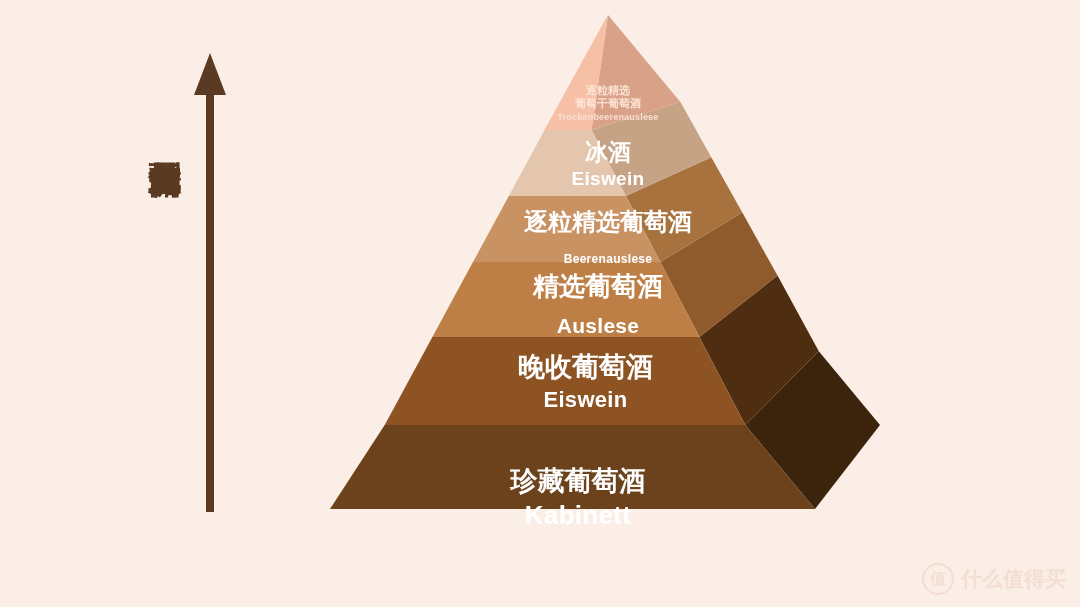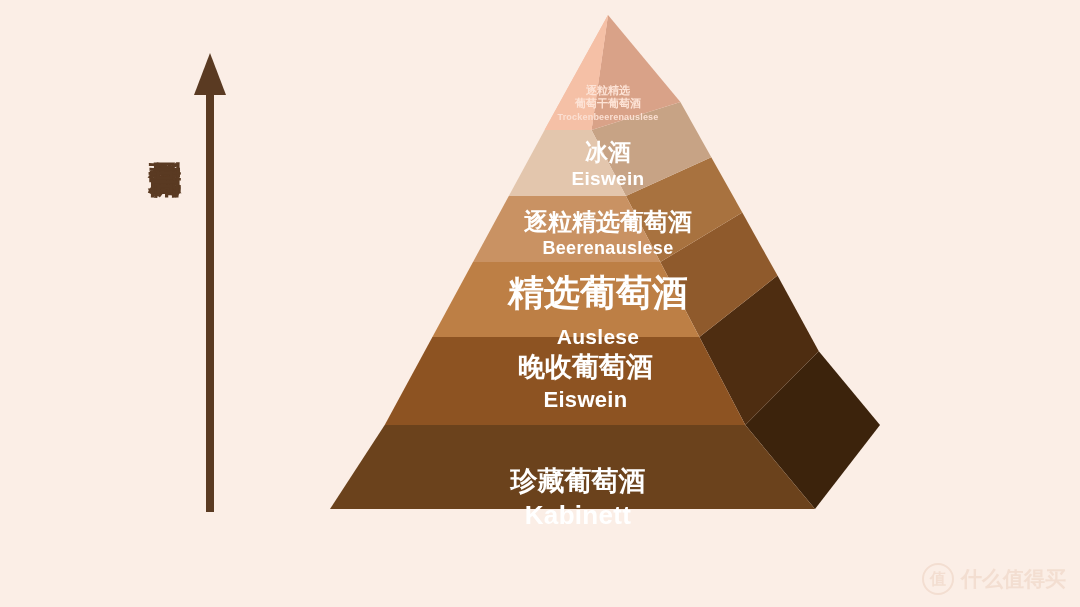--- a/index.html
+++ b/index.html
@@ -80,25 +80,25 @@
   #tier-label-0 .de { font-size: 9px; margin-top: 1px; color:#fbdfd2; letter-spacing:.2px; }
 
   
   #tier-label-1 { left: 448px; top: 139px; width: 320px; }
   #tier-label-1 .cn { font-size: 23px; }
   #tier-label-1 .de { font-size: 19px; margin-top: 3px; letter-spacing: .3px; }
 
   
   #tier-label-2 { left: 433px; top: 208px; width: 350px; }
   #tier-label-2 .cn { font-size: 24px; }
-  #tier-label-2 .de { font-size: 18px; margin-top: 3px; letter-spacing: .3px; }
+  #tier-label-2 .de { font-size: 12px; margin-top: 18px; letter-spacing: .3px; }
 
   
   #tier-label-3 { left: 413px; top: 272px; width: 370px; }
-  #tier-label-3 .cn { font-size: 36px; }
+  #tier-label-3 .cn { font-size: 26px; }
   #tier-label-3 .de { font-size: 21px; margin-top: 12px; letter-spacing: .3px; }
 
   
   #tier-label-4 { left: 398px; top: 352px; width: 375px; }
   #tier-label-4 .cn { font-size: 27px; }
   #tier-label-4 .de { font-size: 22px; margin-top: 4px; letter-spacing: .3px; }
 
   
   #tier-label-5 { left: 388px; top: 441px; width: 380px; }
   #tier-label-5 .cn { font-size: 27px; margin-top: 25px; }

